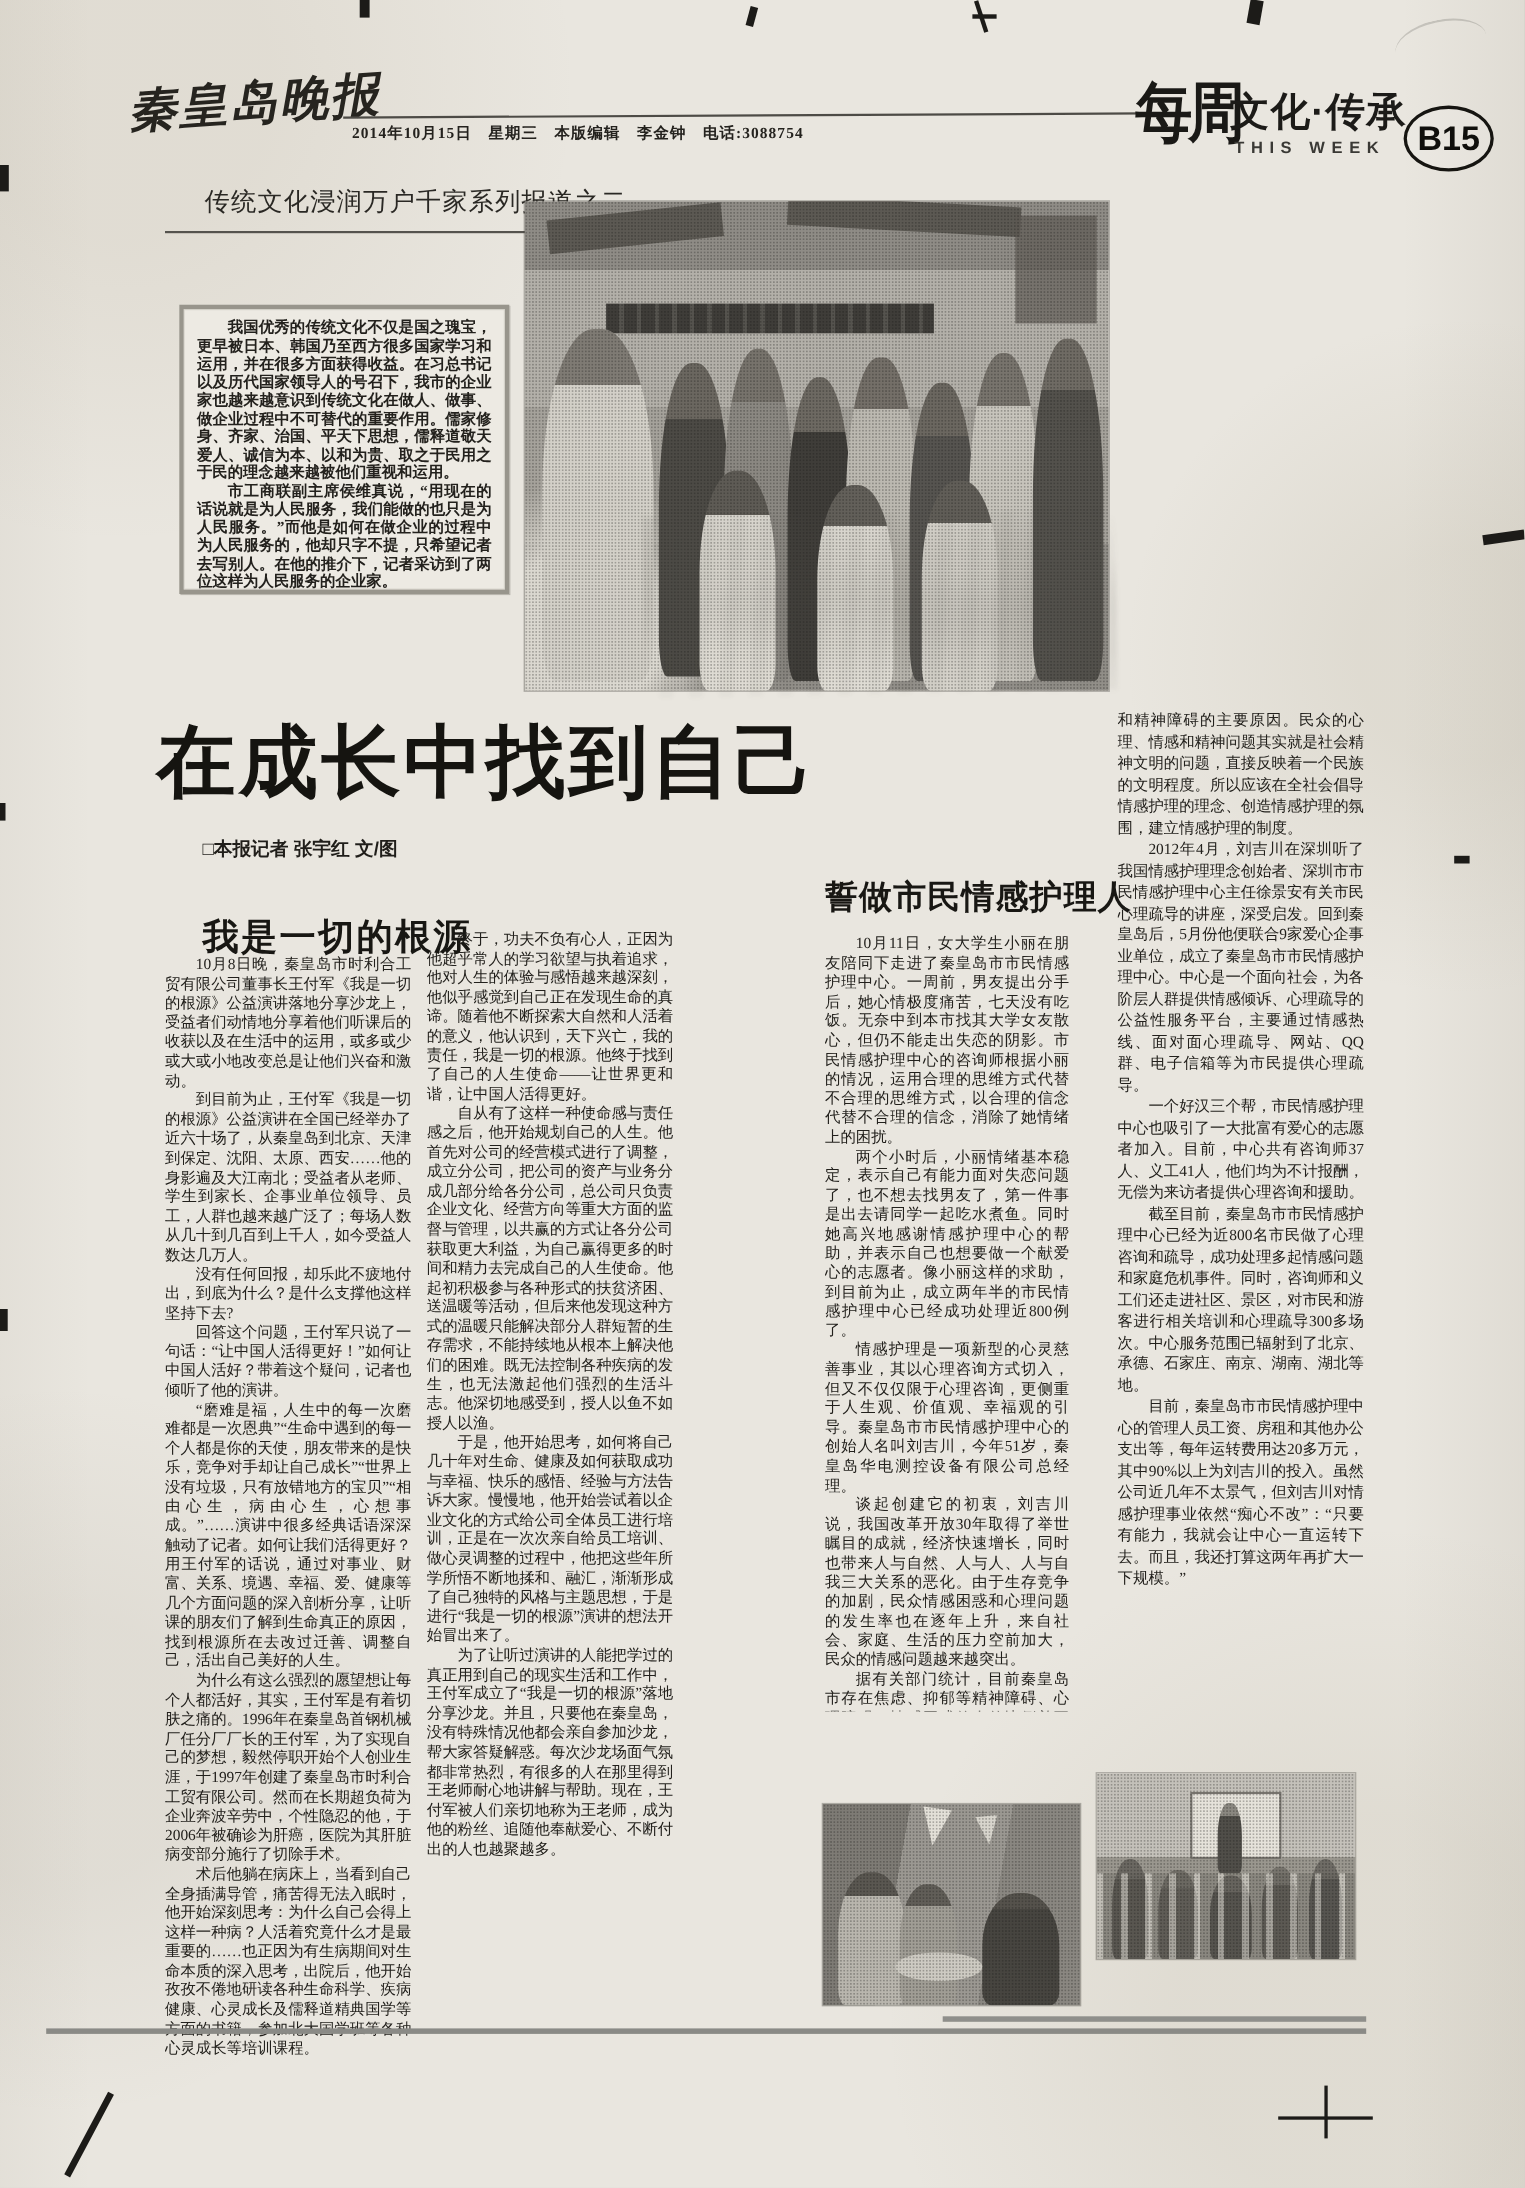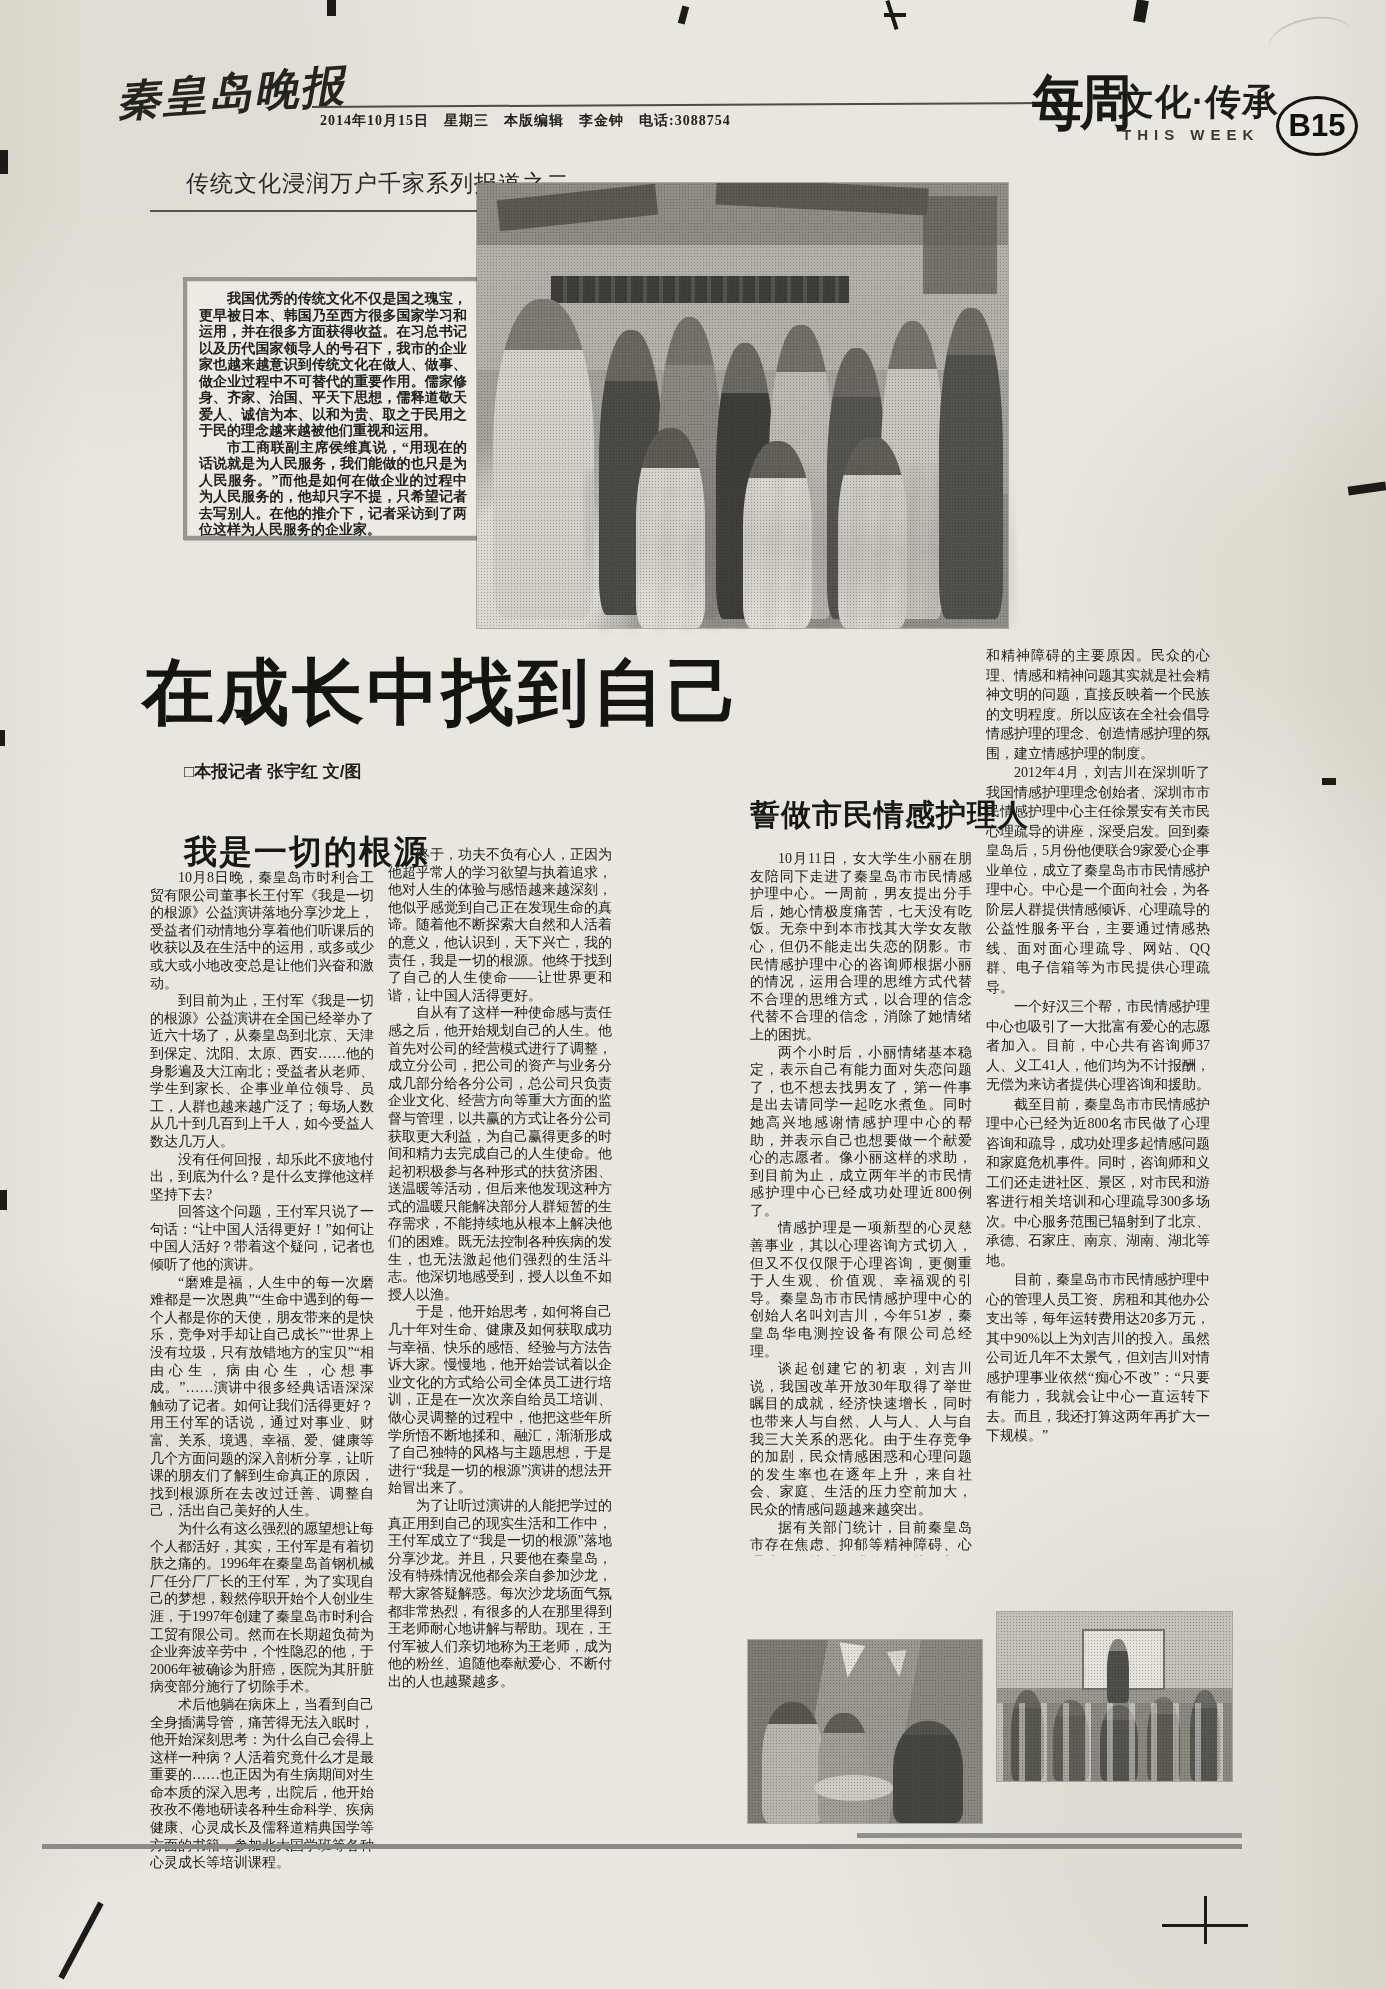--- a/index.html
+++ b/index.html
@@ -29,21 +29,21 @@
     font-family:"Liberation Sans","DejaVu Sans",sans-serif;}
   .pageno{left:1276px;top:96px;width:76px;height:54px;border:3px solid #161511;border-radius:50%;
     display:flex;align-items:center;justify-content:center;font-size:31px;font-weight:900;
     font-family:"Liberation Sans","DejaVu Sans",sans-serif;color:#100f0c;background:rgba(255,255,255,.12);}
   .kicker{left:186px;top:168px;font-size:23px;color:#2a2824;letter-spacing:1px;
     font-family:"Liberation Sans","DejaVu Sans",sans-serif;}
   .kicker-line{left:150px;top:210px;width:432px;height:2px;background:#55534e;}
   
   .intro-box{left:163px;top:277px;width:300px;height:263px;border:4px solid #98958c;
     box-shadow:inset 0 0 0 1px #d9d6ce, 1px 1px 0 #b9b6ae;background:#edeae3;
-    padding:10px 12px;box-sizing:border-box;overflow:hidden;margin-left:20px;}
+    padding:10px 12px;box-sizing:border-box;overflow:hidden;}
   .intro-box p{margin:0;text-indent:2em;font-size:14px;line-height:16.5px;text-align:justify;
     font-weight:bold;color:#23211d;}
   
   .photo{background:#a9a6a0;overflow:hidden;box-shadow:0 0 0 1px rgba(60,58,52,.35);}
   .photo:after{content:"";position:absolute;inset:0;
     background-image:radial-gradient(rgba(20,20,18,.28) .6px, transparent .9px);
     background-size:3px 3px;}
   .photo-top{left:477px;top:183px;width:531px;height:445px;
     background:linear-gradient(#8f8c86 0 14%, #b3b0a9 14% 42%, #a5a29b 42% 70%, #93908a 70% 100%);}
   .photo-top .glow{position:absolute;left:0;top:58%;width:34%;height:42%;
@@ -72,21 +72,21 @@
     font-family:"Liberation Sans","DejaVu Sans",sans-serif;}
   .art-title{font-family:"Liberation Sans","DejaVu Sans",sans-serif;font-weight:900;color:#181713;}
   .a1-title{left:184px;top:792px;font-size:33px;letter-spacing:2px;margin-top:38px;}
   .a2-title{left:750px;top:795px;font-size:30px;letter-spacing:1px;}
   .col{overflow:hidden;text-align:justify;}
   .col p{margin:0;text-indent:2em;font-size:14px;line-height:17.6px;color:#22201c;}
   .col p.noindent{text-indent:0;}
   .a1c1{left:150px;top:846px;width:224px;height:1002px;margin-top:23px;}
   .a1c2{left:388px;top:846px;width:224px;height:1006px;}
   .a2c1{left:750px;top:850px;width:222px;height:706px;}
-  .a2c2{left:986px;top:646px;width:224px;height:952px;}
+  .a2c2{left:1016px;top:646px;width:224px;height:952px;}
   .a2c2 p{line-height:19.5px;}
   
   .rule-b1{left:857px;top:1833px;width:385px;height:5px;background:#8f8f8b;}
   .rule-b2{left:42px;top:1844px;width:1200px;height:5px;background:#8a8a86;}
   .art{position:absolute;background:#1c1b18;}
 </style>
 </head>
 <body>
 
 <div id="page">

